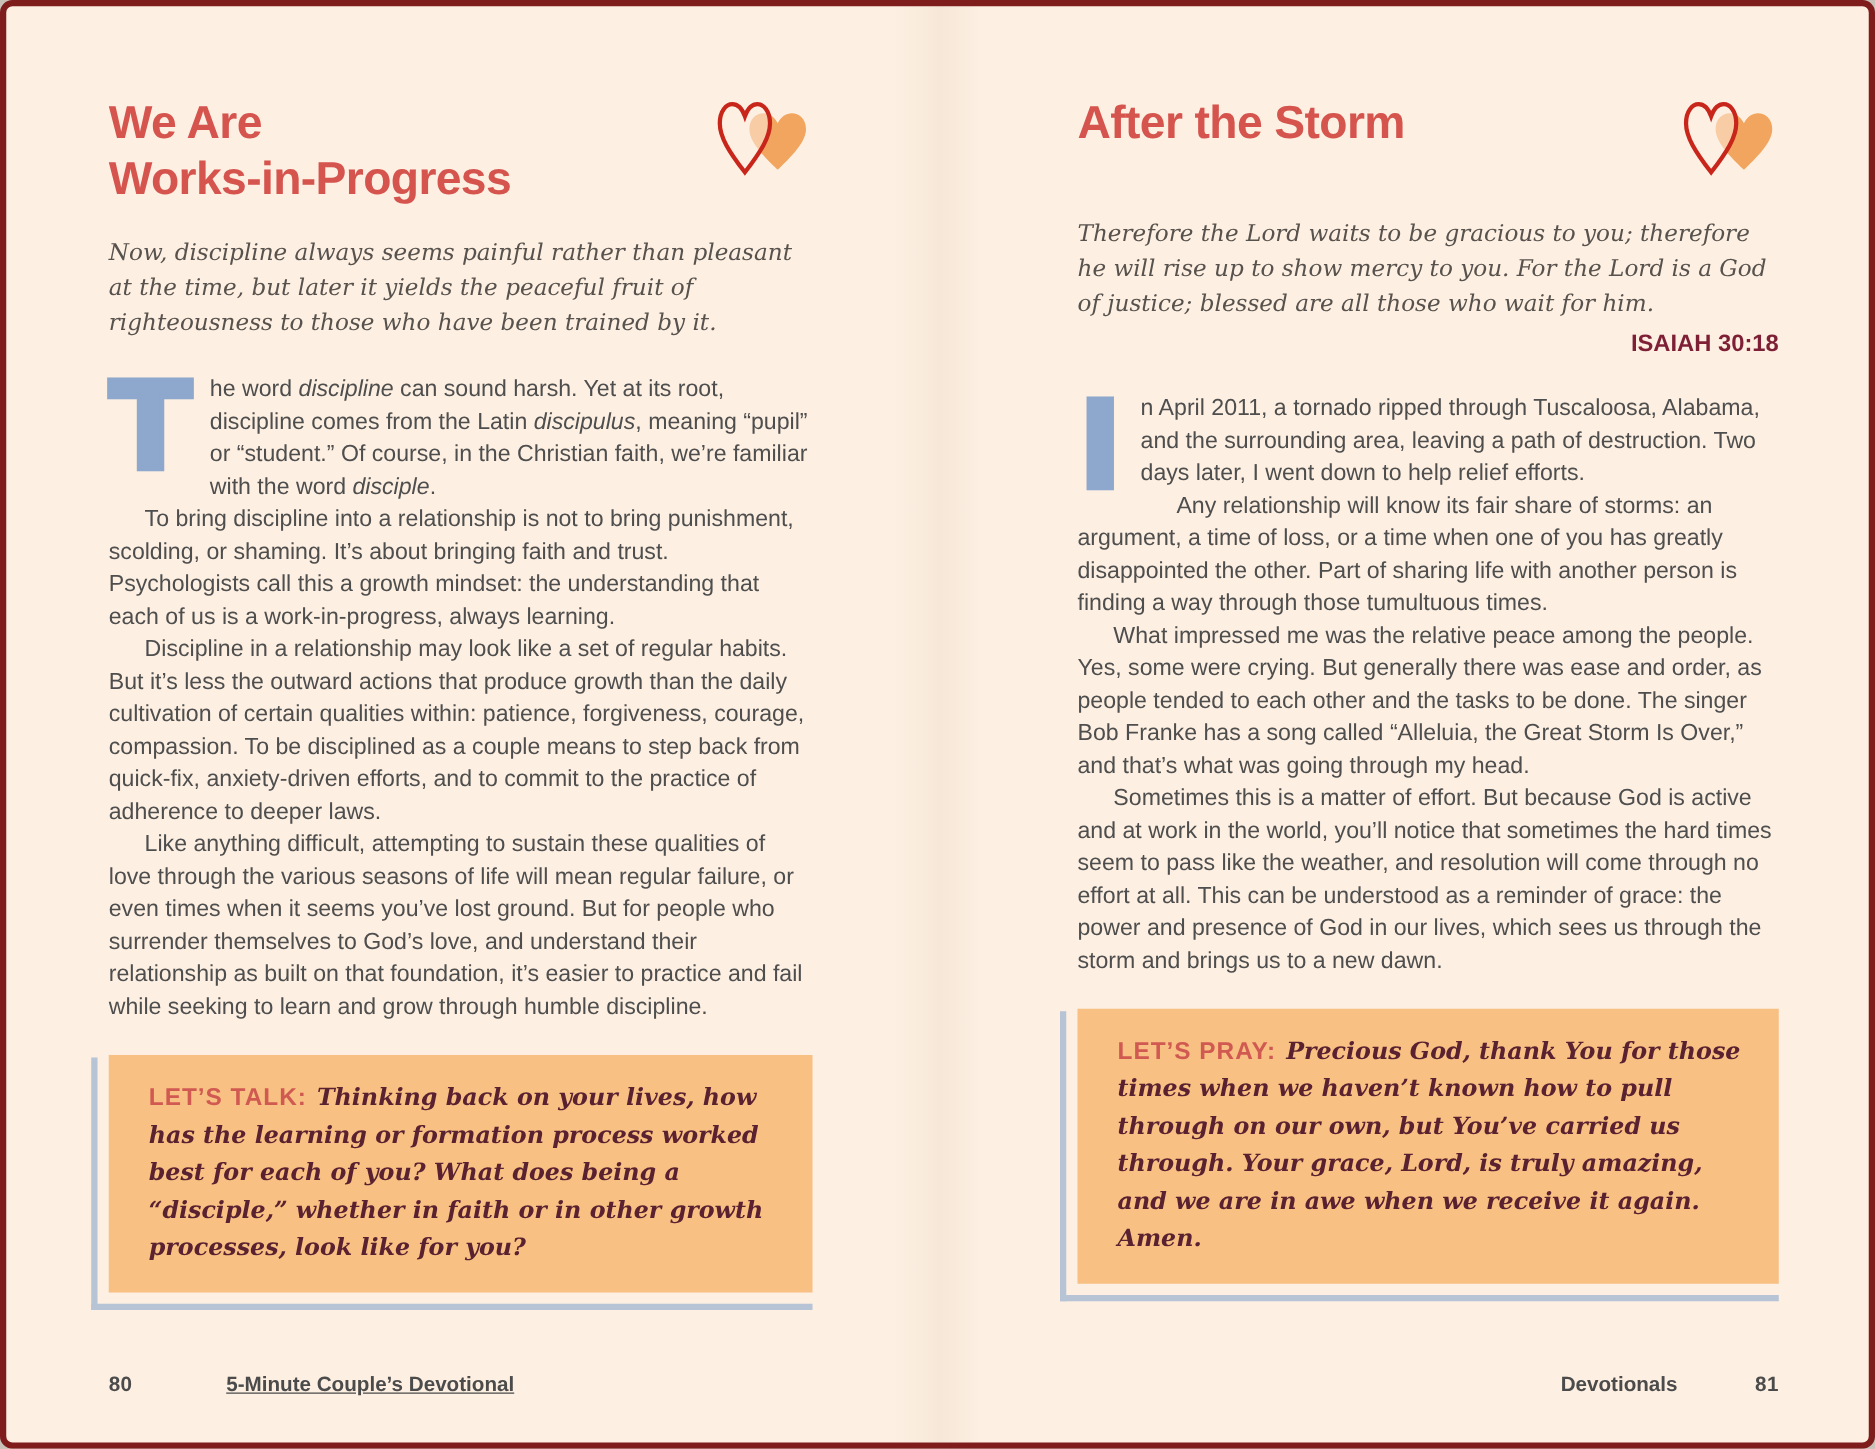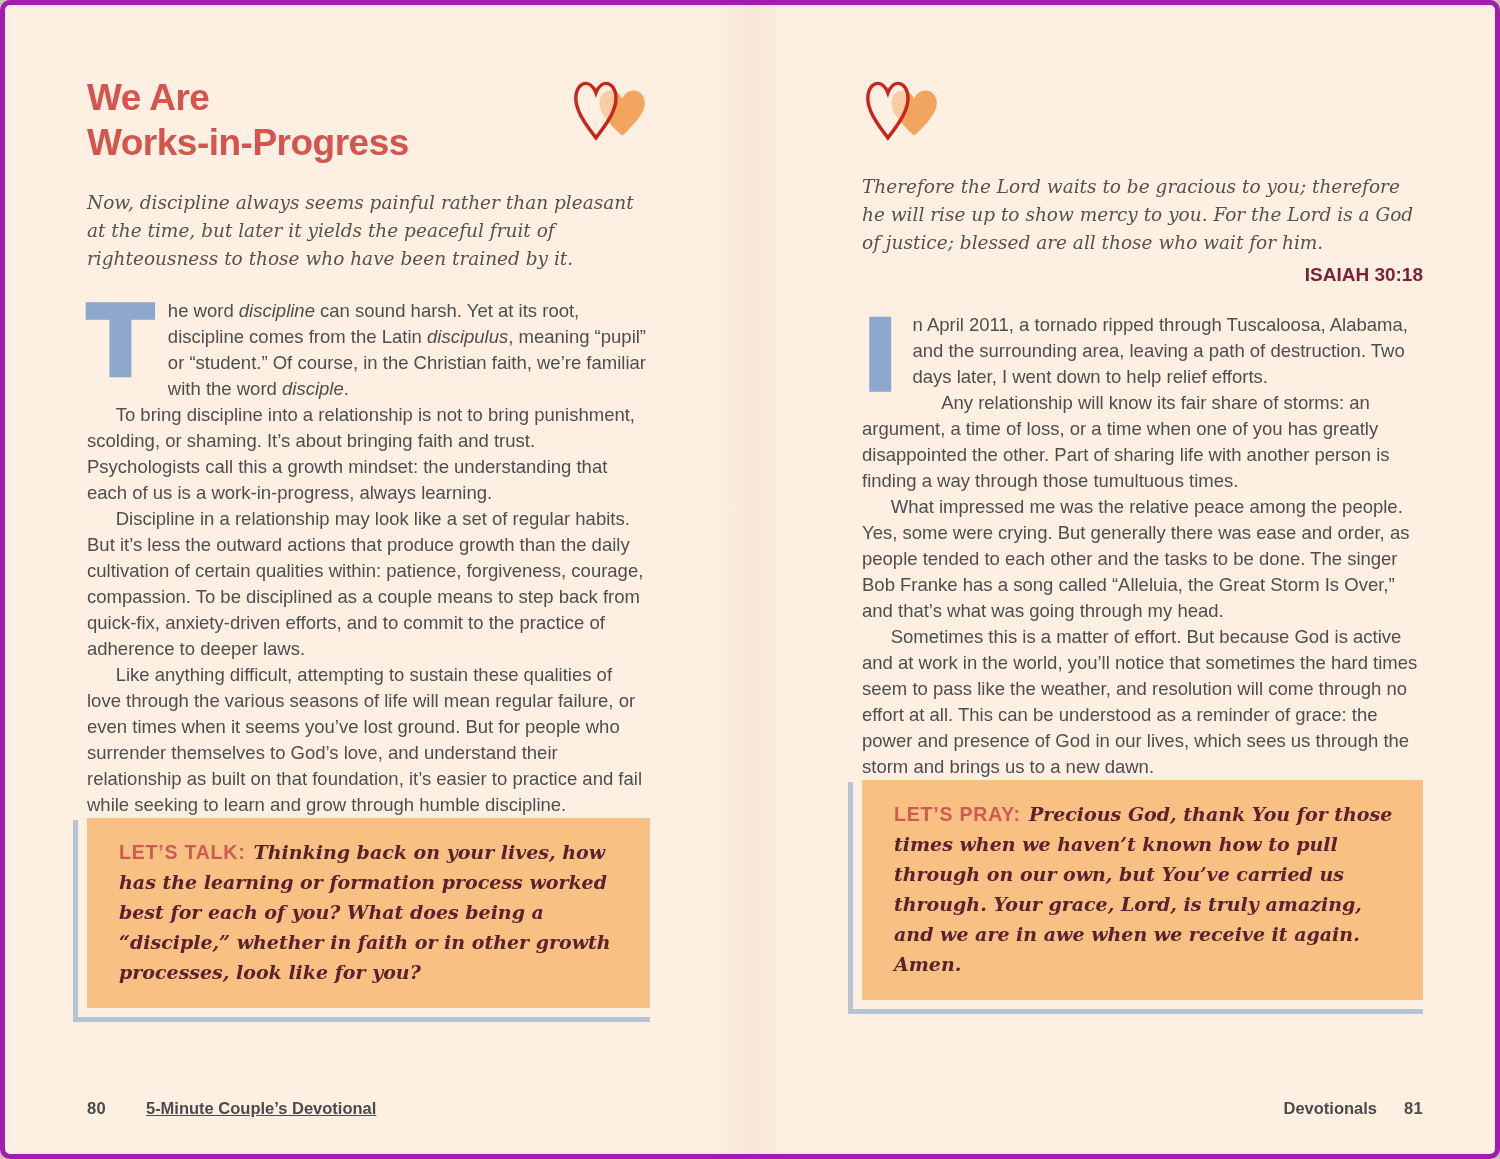--- a/index.html
+++ b/index.html
@@ -1,21 +1,21 @@
 <!DOCTYPE html>
 <html><head>
 <meta charset="utf-8">
 <style>
   html,body { margin:0; padding:0; background:#c9c2b8; }
   * { box-sizing:border-box; }
 
   .frame {
     width:1500px; height:1159px;
     background:#fdefe1;
-    border:5px solid #a21caf;
+    border:5px solid #7f1d1d;
     border-radius:10px;
     display:flex;
     position:relative;
     overflow:hidden;
     font-family:"Liberation Sans", sans-serif;
   }
 
   .gutter {
     position:absolute; left:50%; top:0; bottom:0; width:70px;
     transform:translateX(-50%);
@@ -67,21 +67,21 @@
     font-family:"DejaVu Sans", sans-serif;
     font-weight:bold;
     color:#8da8cc;
     -webkit-text-stroke:3.5px #8da8cc;
     font-size:98px;
     line-height:78px;
     height:80px;
     margin:5px 14px 2px 0;
   }
 
-  .callout-outer { position:relative; }
+  .callout-outer { margin-top:26px; position:relative; }
   .callout-outer::before {
     content:""; position:absolute; left:-14px; top:2px;
     width:5px; height:calc(100% + 12px);
     background:#b6c4d5;
   }
   .callout-outer::after {
     content:""; position:absolute; left:-14px; bottom:-14px;
     width:calc(100% + 14px); height:5px;
     background:#b6c4d5;
   }
@@ -105,20 +105,21 @@
     color:#5a2130;
   }
 
   .page-footer {
     margin-top:auto;
     display:flex;
     align-items:baseline;
     font-weight:bold;
     font-size:16.5px;
     color:#4b4b4b;
+    gap:35px;
   }
   .page-footer.right { justify-content:flex-end; }
   .footer-num { letter-spacing:0.3px; }
   .page-footer.left  .footer-label { margin-left:40px;text-decoration:underline; }
   .page-footer.right .footer-label { margin-right:27px; }
 </style>
 </head>
 <body>
 
 <div class="frame">
@@ -153,20 +154,23 @@
     </div>
 
     <div class="page-footer left">
       <span class="footer-num">80</span>
       <span class="footer-label">5-Minute Couple’s Devotional</span>
     </div>
   </div>
 
   <div class="page page-right">
     <div class="title-row">
+      <div class="chapter-title">
+        <div>After the Storm</div>
+      </div>
       <span class="hearts">
         <svg width="80" height="68" viewBox="0 0 82 70" aria-hidden="true">
           <path d="M25 42 C11 30 3 21.5 3 13.5 C3 6.5 8.5 2.5 14 2.5 C18.5 2.5 22.5 5 25 9.5 C27.5 5 31.5 2.5 36 2.5 C41.5 2.5 47 6.5 47 13.5 C47 21.5 39 30 25 42 Z" transform="translate(27,11) scale(1.06,1.18)" fill="#f1a55e"></path>
           <path d="M25 42 C11 30 3 21.5 3 13.5 C3 6.5 8.5 2.5 14 2.5 C18.5 2.5 22.5 5 25 9.5 C27.5 5 31.5 2.5 36 2.5 C41.5 2.5 47 6.5 47 13.5 C47 21.5 39 30 25 42 Z" transform="translate(3,3) scale(0.94,1.42)" fill="rgba(253,238,225,0.55)" stroke="#c9261b" stroke-width="3.4" vector-effect="non-scaling-stroke"></path>
         </svg>
       </span>
     </div>
 
     <p class="epigraph">Therefore the Lord waits to be gracious to you; therefore he will rise up to show mercy to you. For the Lord is a God of justice; blessed are all those who wait for him.</p>
     <p class="scripture-ref">ISAIAH 30:18</p>

